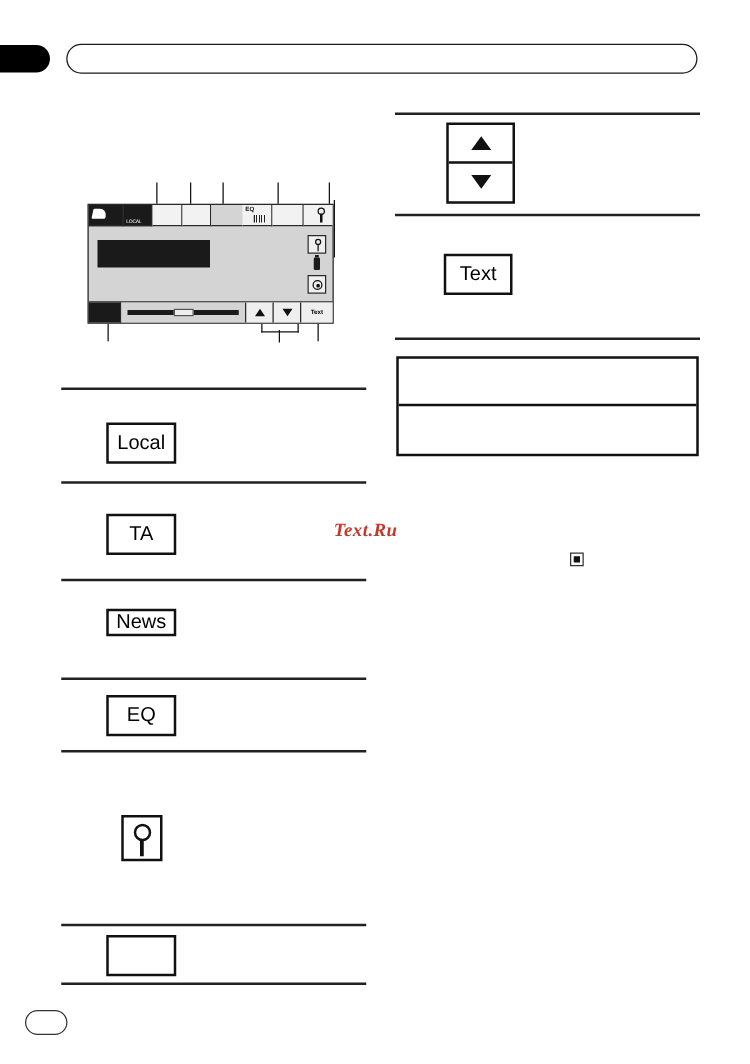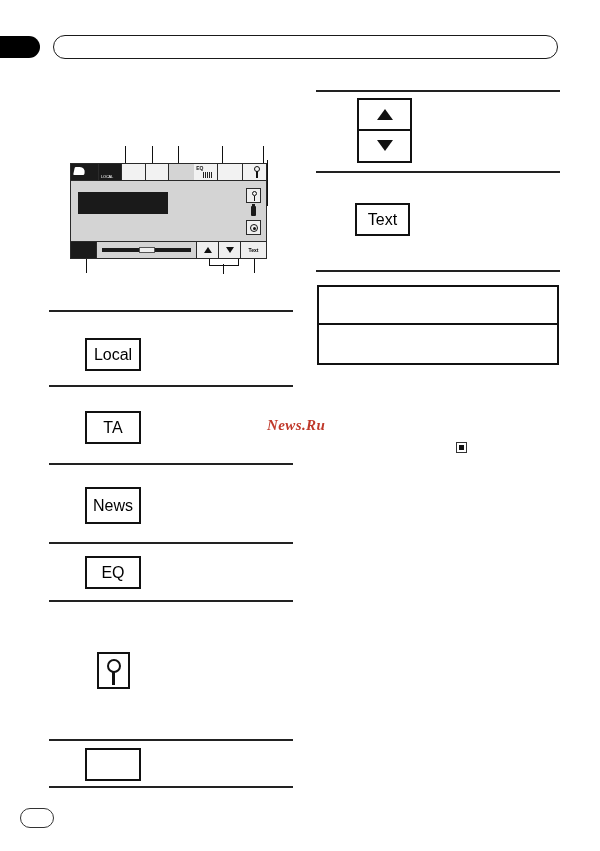--- a/index.html
+++ b/index.html
@@ -519,21 +519,21 @@
   <div class="keybox" style="left:85px; top:338px; width:56px; height:33px;">
     <span>Local</span>
   </div>
 
   <div class="rule" style="left:49px; top:385px; width:244px;"></div>
   <div class="keybox" style="left:85px; top:411px; width:56px; height:33px;">
     <span>TA</span>
   </div>
 
   <div class="rule" style="left:49px; top:463px; width:244px;"></div>
-  <div class="keybox" style="left:85px; top:487px; width:56px; height:37px;">
+  <div class="keybox" style="left:85px; top:487px; width:56px; height:22px;">
     <span>News</span>
   </div>
 
   <div class="rule" style="left:49px; top:542px; width:244px;"></div>
   <div class="keybox" style="left:85px; top:556px; width:56px; height:33px;">
     <span>EQ</span>
   </div>
 
   <div class="rule" style="left:49px; top:600px; width:244px;"></div>
 
@@ -562,21 +562,21 @@
   <div class="keybox" style="left:355px; top:203px; width:55px; height:33px;">
     <span>Text</span>
   </div>
   <div class="rule" style="left:316px; top:270px; width:244px;"></div>
 
   <div class="table-box" style="left:317px; top:285px; width:242px; height:80px;">
     <div class="trow"></div>
     <div class="trow"></div>
   </div>
 
-  <div class="watermark" style="left:267px; top:417px;">News.Ru</div>
+  <div class="watermark" style="left:267px; top:417px;">Text.Ru</div>
 
   <div class="sq-glyph" style="left:456px; top:442px;">
     <i></i>
   </div>
 
   <div class="page-pill">
     <span></span>
   </div>
 
 </div>

